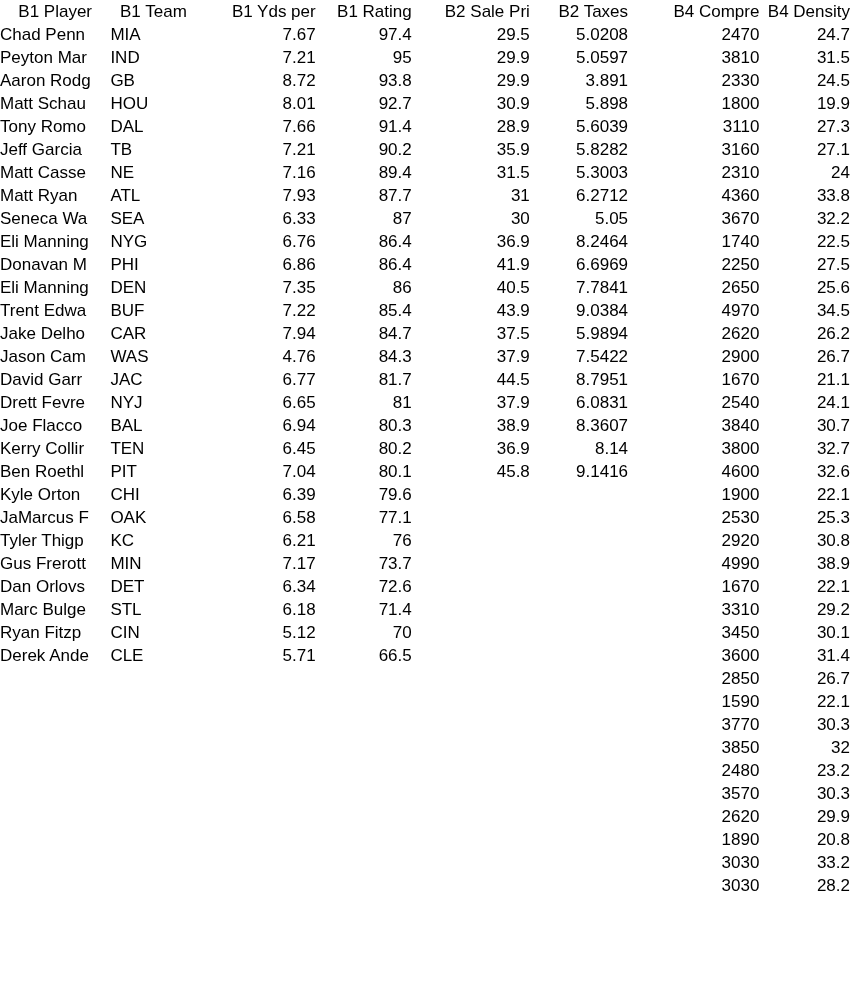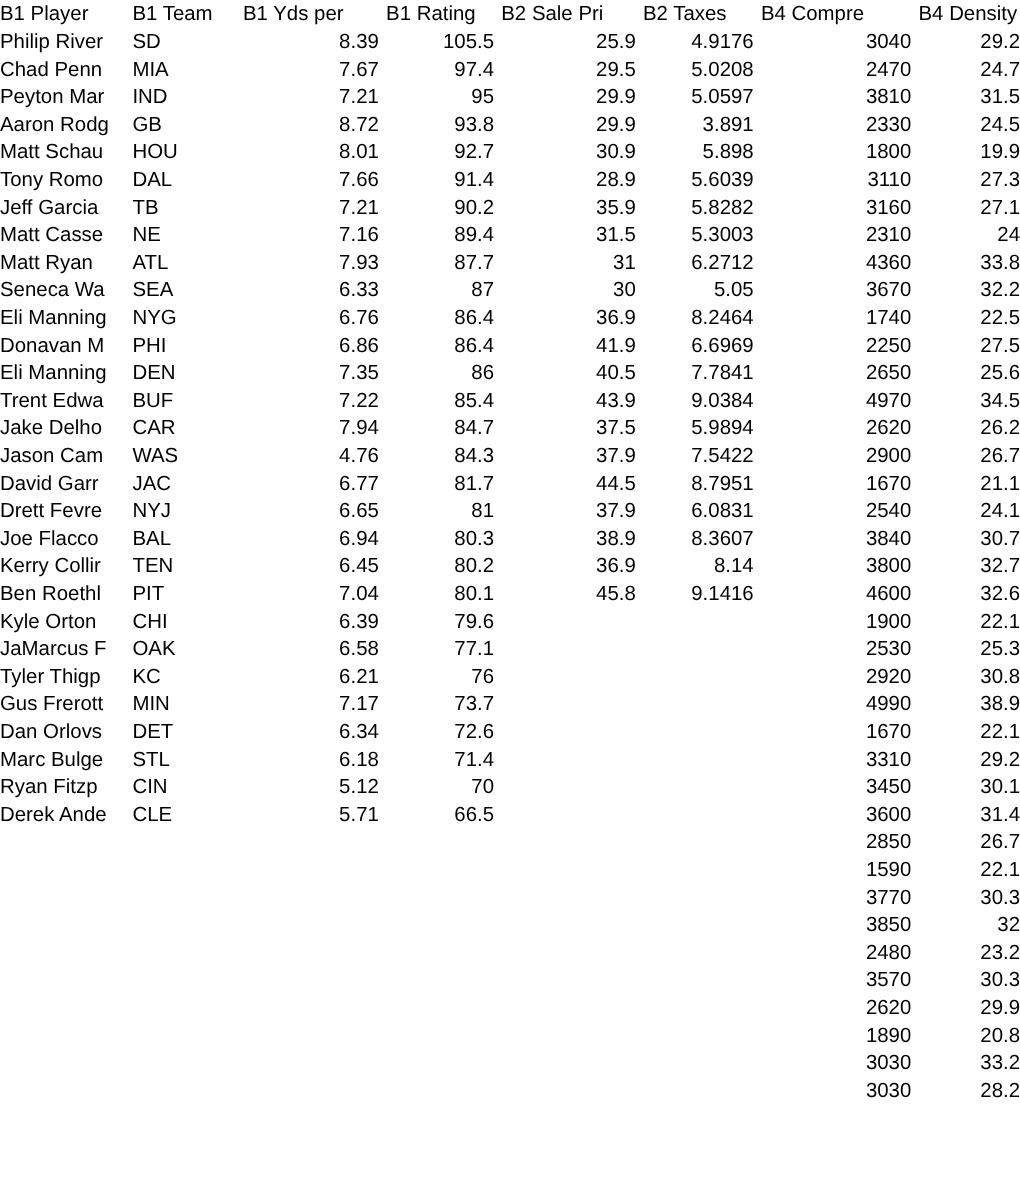--- a/index.html
+++ b/index.html
@@ -45,26 +45,26 @@
     height: 23px;
     line-height: 23px;
     font-size: 17px;
     font-weight: normal;
     border: 0;
     white-space: nowrap;
     overflow: hidden;
     vertical-align: middle;
   }
   .hdr-row th {
-    text-align: left;
+    text-align: center;
     padding-left: 5px;
     padding-right: 4px;
   }
   .hdr-row th.num {
-    text-align: left;
+    text-align: right;
     padding-left: 6px;
     margin-top: 22px;
   }
   td.txt {
     text-align: left;
     padding-left: 5px;
     padding-right: 0;
     overflow: hidden;
     text-overflow: clip;
   }
@@ -96,30 +96,20 @@
         <th class="num">B1 Yds per</th>
         <th class="num">B1 Rating</th>
         <th class="num">B2 Sale Pri</th>
         <th class="num">B2 Taxes</th>
         <th class="num">B4 Compre</th>
         <th class="num">B4 Density</th>
       </tr>
     </thead>
     <tbody id="tbody">
         <tr>
-          <td class="txt">Philip River</td>
-          <td class="txt">SD</td>
-          <td class="num">8.39</td>
-          <td class="num">105.5</td>
-          <td class="num">25.9</td>
-          <td class="num">4.9176</td>
-          <td class="num">3040</td>
-          <td class="num">29.2</td>
-        </tr>
-        <tr>
           <td class="txt">Chad Penn</td>
           <td class="txt">MIA</td>
           <td class="num">7.67</td>
           <td class="num">97.4</td>
           <td class="num">29.5</td>
           <td class="num">5.0208</td>
           <td class="num">2470</td>
           <td class="num">24.7</td>
         </tr>
         <tr>

